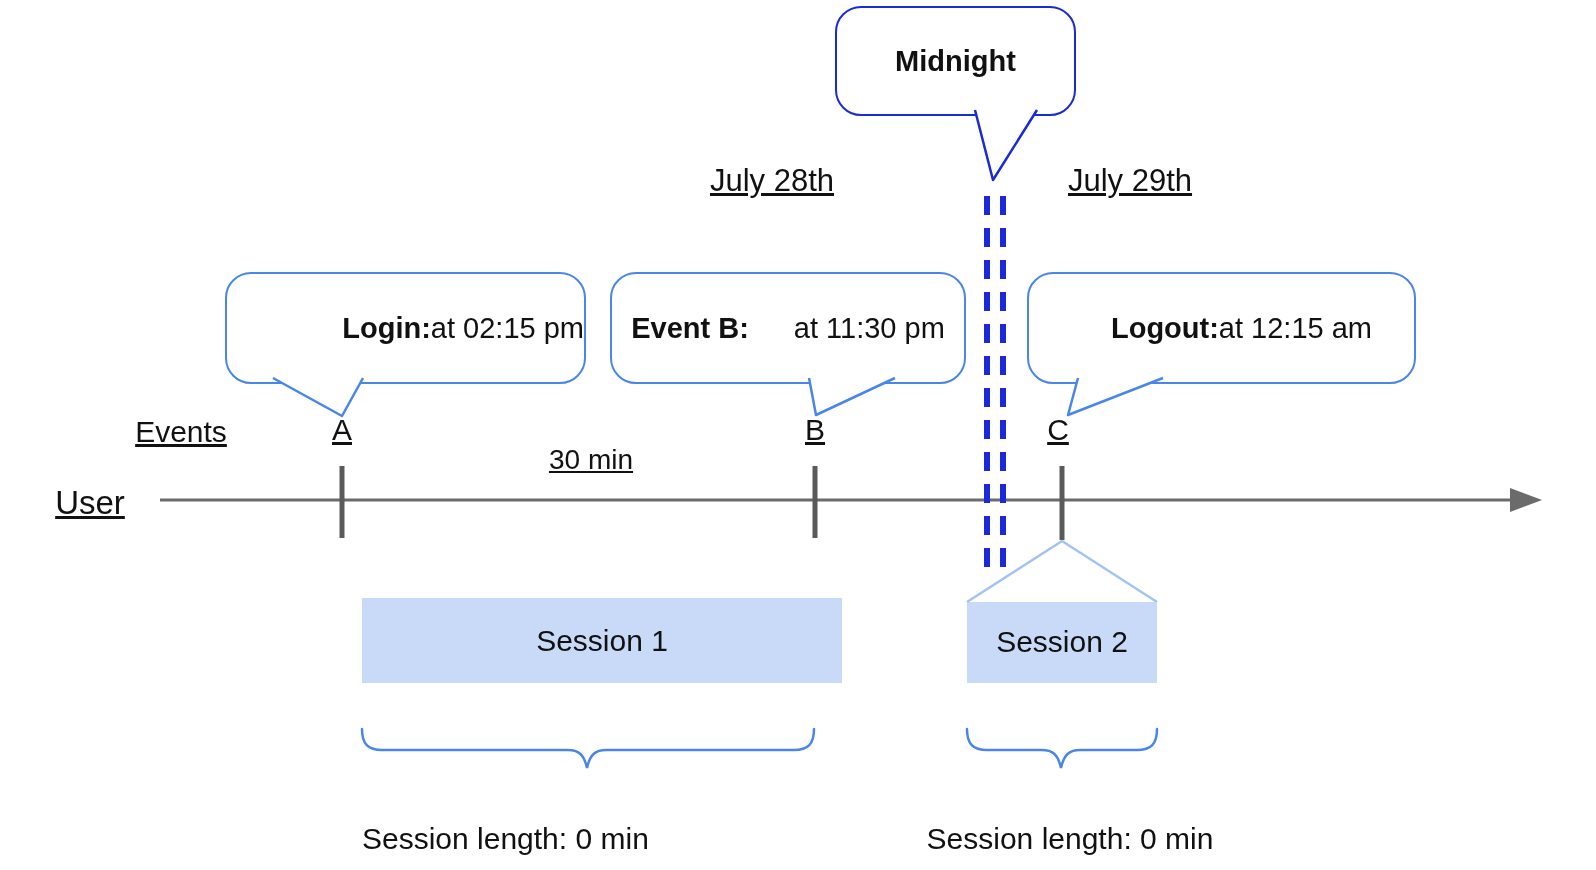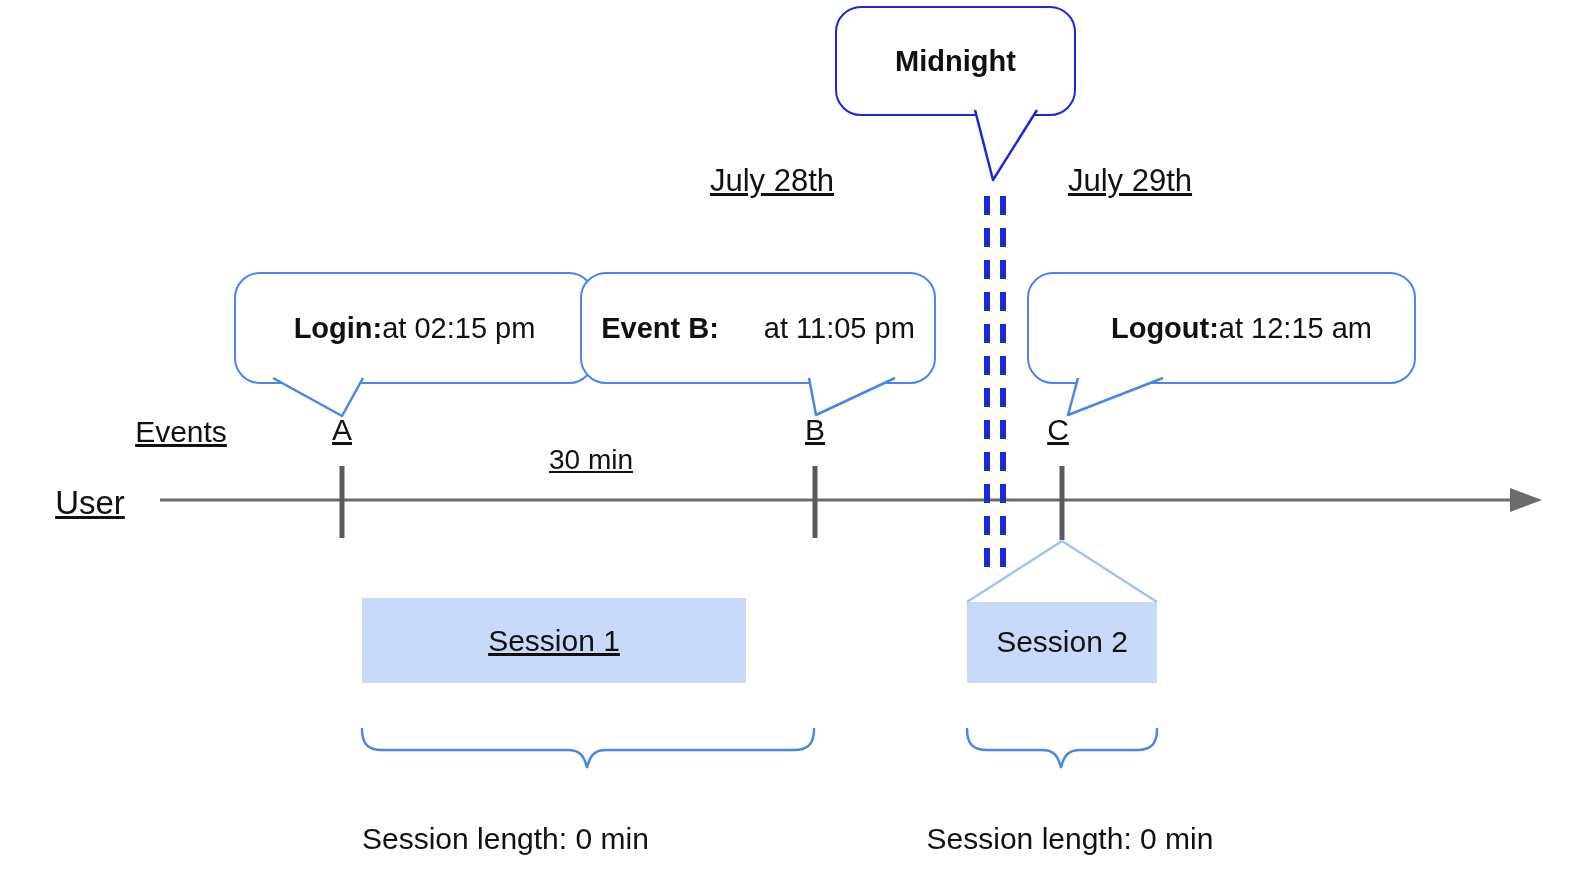--- a/index.html
+++ b/index.html
@@ -45,48 +45,48 @@
 </style>
 </head>
 <body>
 
 <div id="canvas">
 
   <div class="bubble dark" style="left:823px;top:6px;width:237px;height:106px;">
     <b>Midnight</b>
   </div>
 
-  <div class="bubble" style="left:222px;top:272px;width:357px;height:108px;">
+  <div class="bubble" style="left:213px;top:272px;width:357px;height:108px;justify-content:flex-end;">
     <b>Login:</b>
       <span> at 02:15 pm</span>
   </div>
 
-  <div class="bubble" style="left:568px;top:272px;width:352px;height:108px;gap:45px;">
+  <div class="bubble" style="left:598px;top:272px;width:352px;height:108px;gap:45px;">
     <b>Event B:</b>
-      <span> at 11:05 pm</span>
+      <span> at 11:30 pm</span>
   </div>
 
   <div class="bubble" style="left:1015px;top:272px;width:345px;height:108px;padding-left:40px;">
     <b>Logout:</b>
       <span> at 12:15 am</span>
   </div>
 
   <div class="lbl center" style="left:772px;top:181px;font-size:31px;">July 28th</div>
   <div class="lbl center" style="left:1130px;top:181px;font-size:31px;">July 29th</div>
 
   <div class="lbl center" style="left:181px;top:432px;font-size:30px;">Events</div>
   <div class="lbl center" style="left:90px;top:503px;font-size:33px;">User</div>
 
   <div class="lbl center" style="left:342px;top:430px;font-size:30px;">A</div>
   <div class="lbl center" style="left:815px;top:430px;font-size:30px;">B</div>
   <div class="lbl center" style="left:1058px;top:430px;font-size:30px;">C</div>
 
   <div class="lbl center" style="left:591px;top:460px;font-size:28px;">30 min</div>
 
-  <div class="session-box" style="left:362px;top:598px;width:384px;height:85px;text-decoration:underline;">
+  <div class="session-box" style="left:362px;top:598px;width:480px;height:85px;">
     <span>Session 1</span>
   </div>
   <div class="session-box" style="left:967px;top:601px;width:190px;height:82px;">
     <span>Session 2</span>
   </div>
 
   <div class="lbl" style="left:362px;top:822px;font-size:30px;">Session length: 0 min</div>
   <div class="lbl centerx" style="left:1070px;top:822px;font-size:30px;">Session length: 0 min</div>
 
   <svg class="overlay" width="1596" height="870" viewBox="0 0 1596 870">

